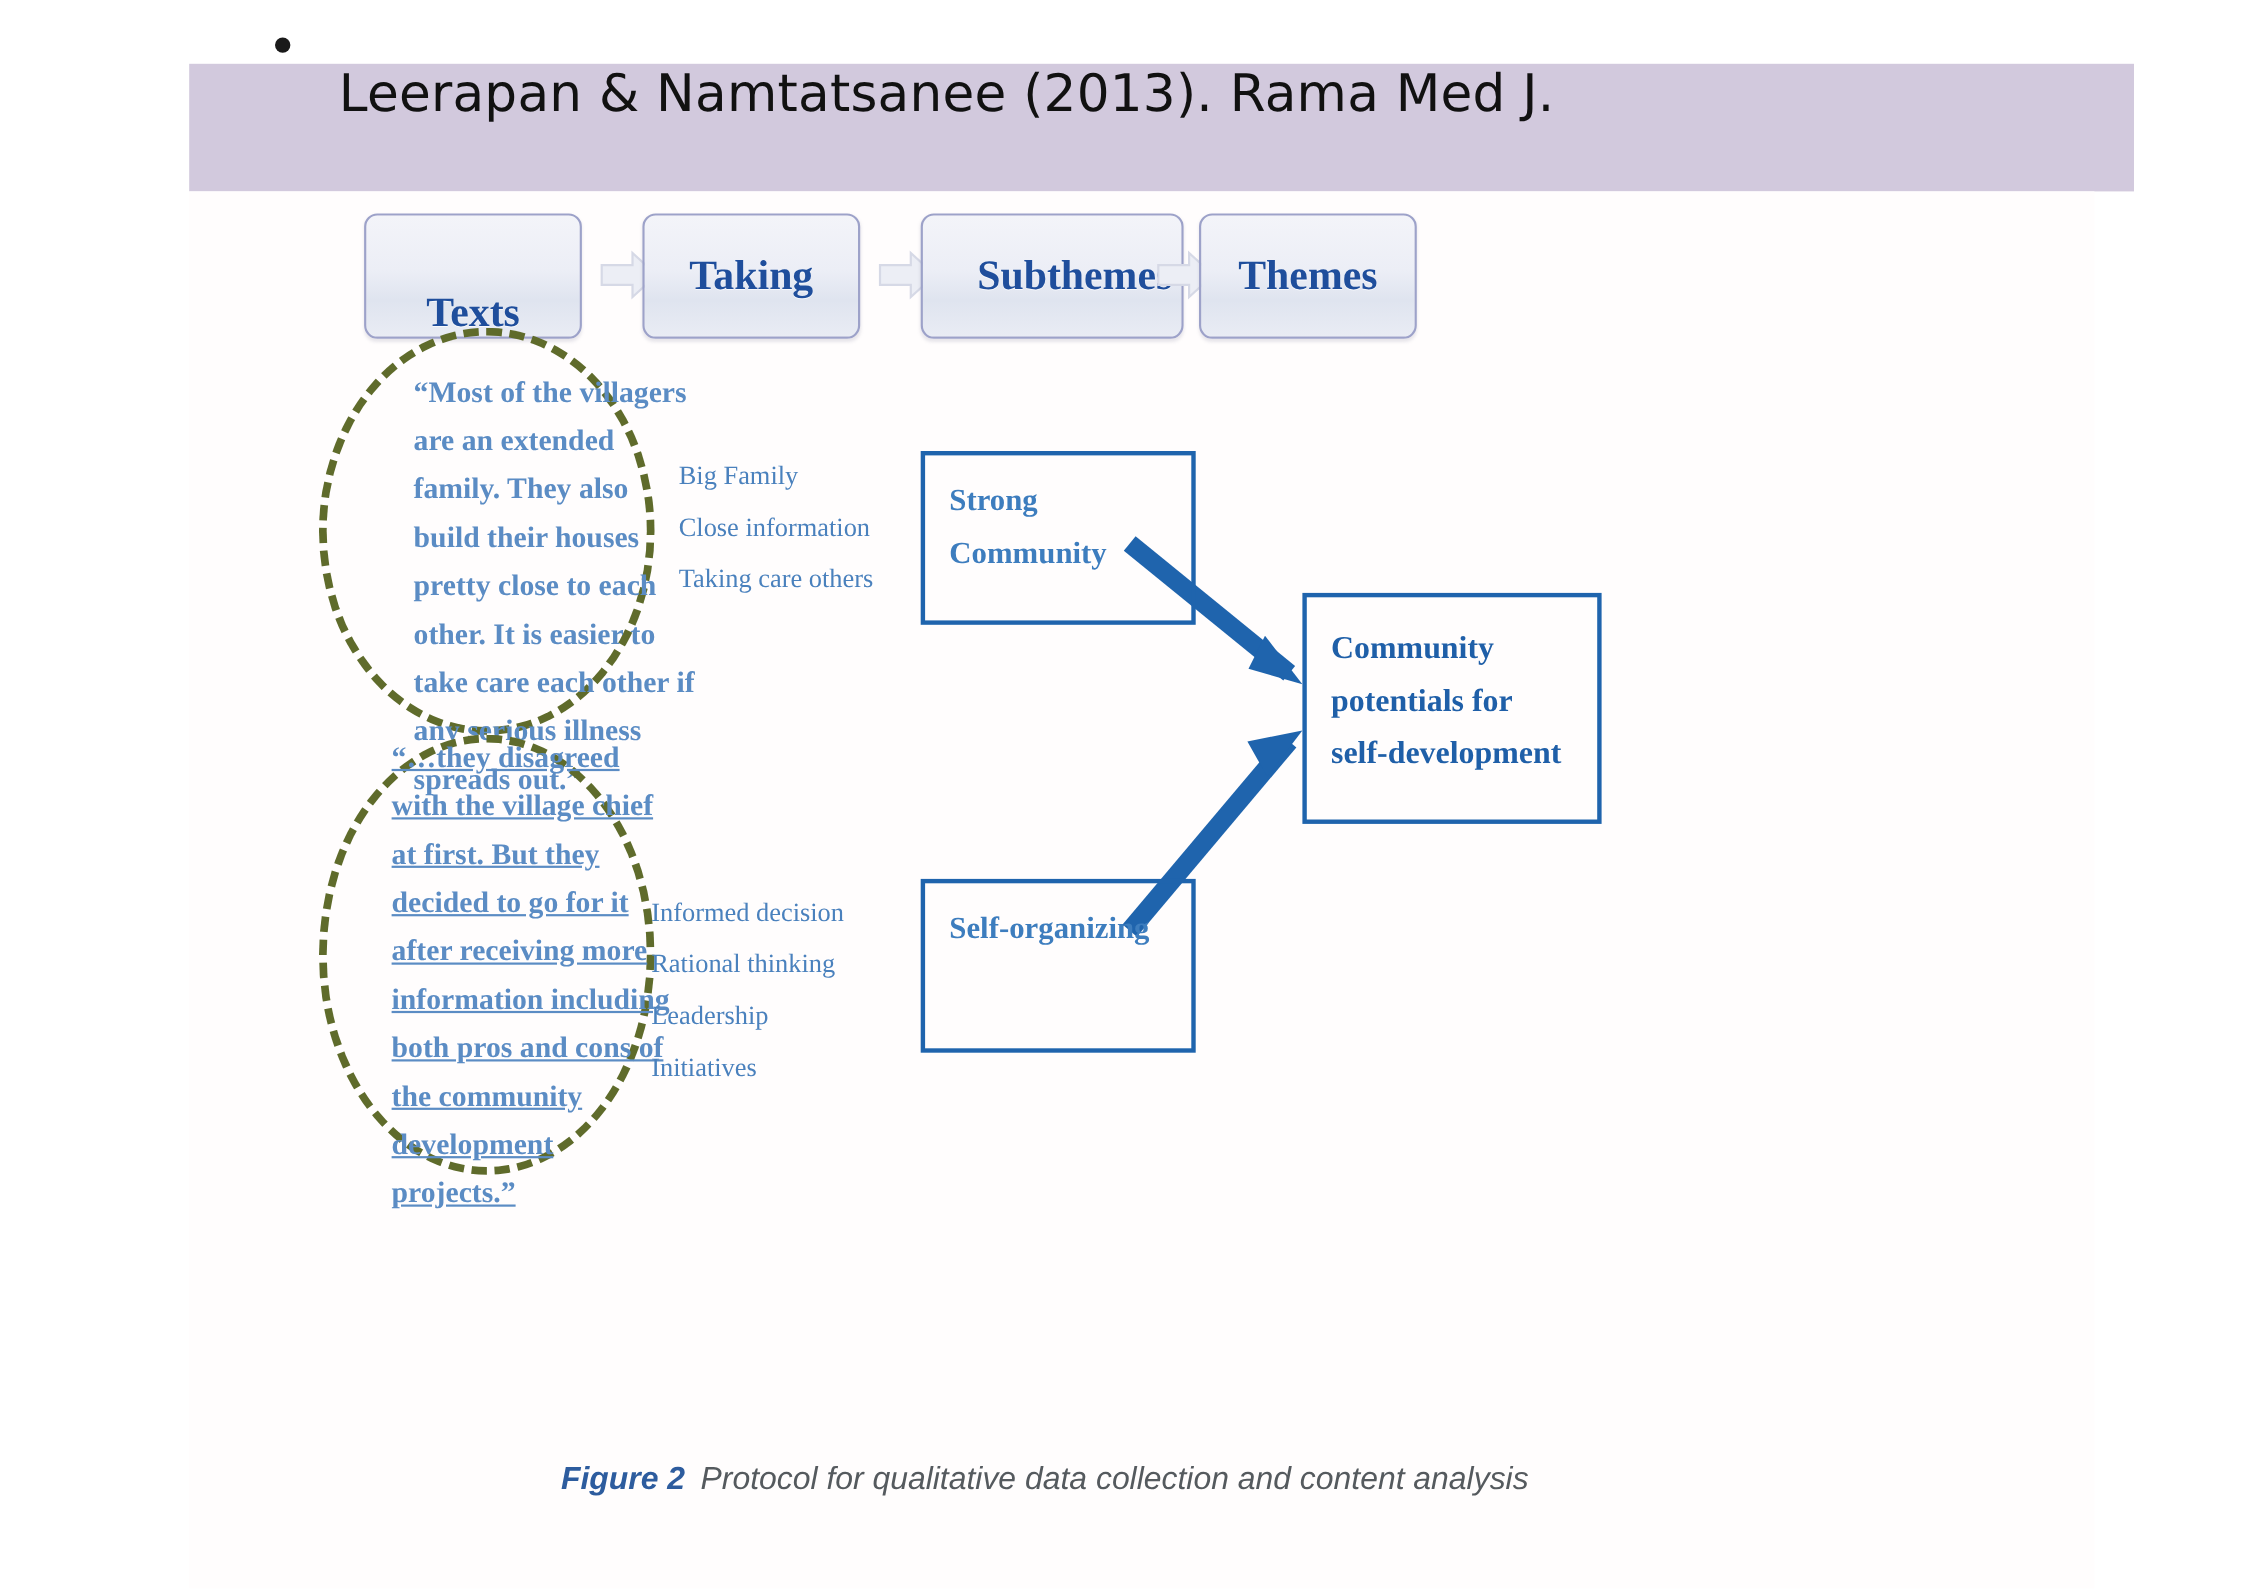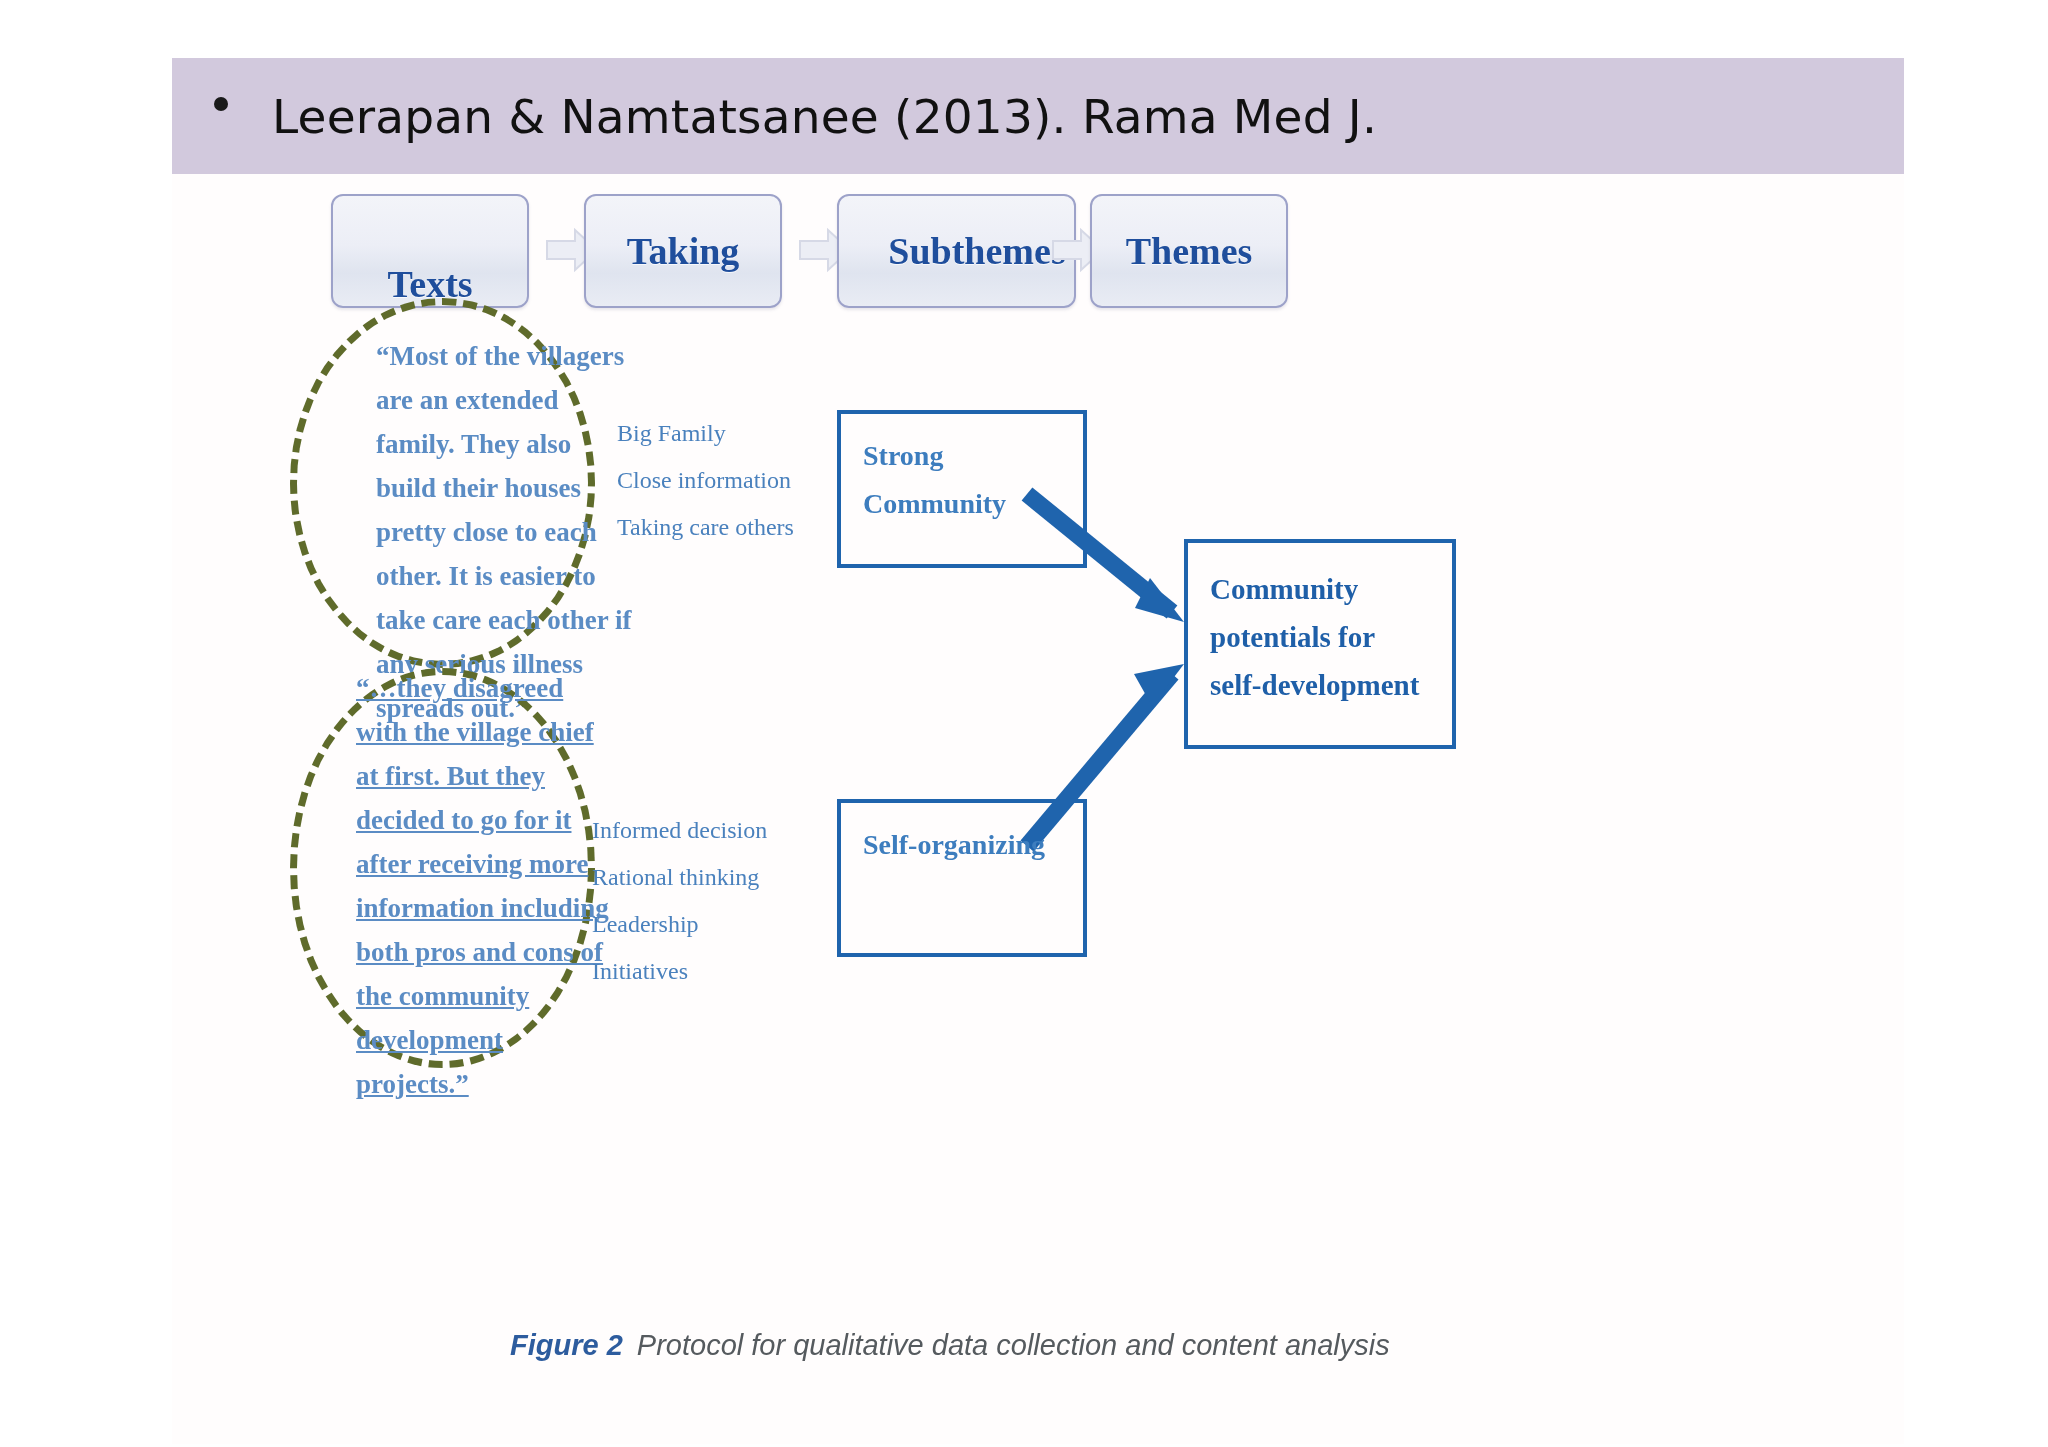--- a/index.html
+++ b/index.html
@@ -17,21 +17,22 @@
 
   
   #title-bar {
     position: absolute;
     left: 172px;
     top: 58px;
     width: 1732px;
     height: 116px;
     background: #d2c9dd;
     display: flex;
-    align-items: center;
+    align-items: flex-start;
+    padding-left: 36px;
   }
   #title-bullet {
     width: 14px;
     height: 14px;
     border-radius: 50%;
     background: #1a1a1a;
     margin-left: 42px;
     margin-right: 44px;
     margin-top: -24px;
     flex: 0 0 auto;

